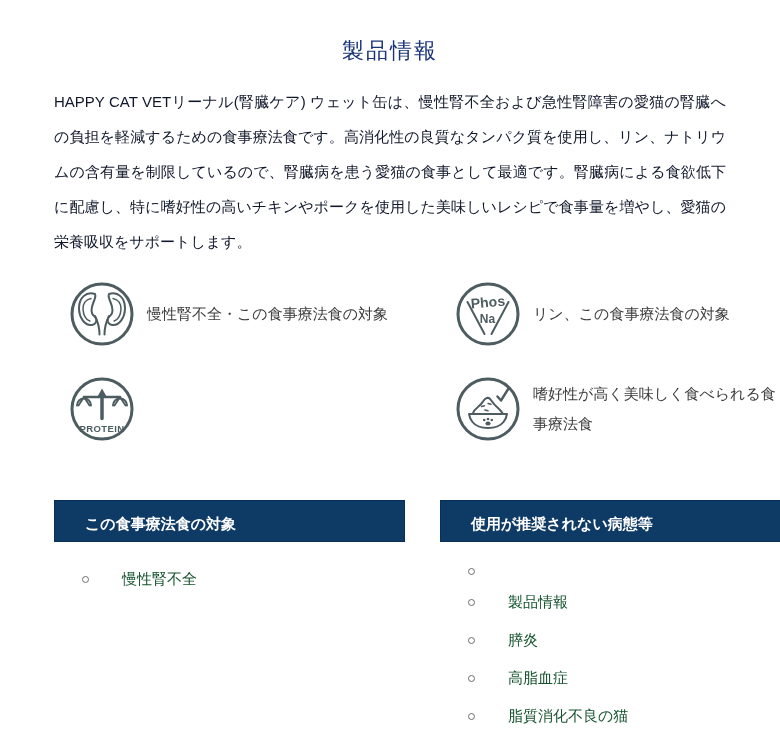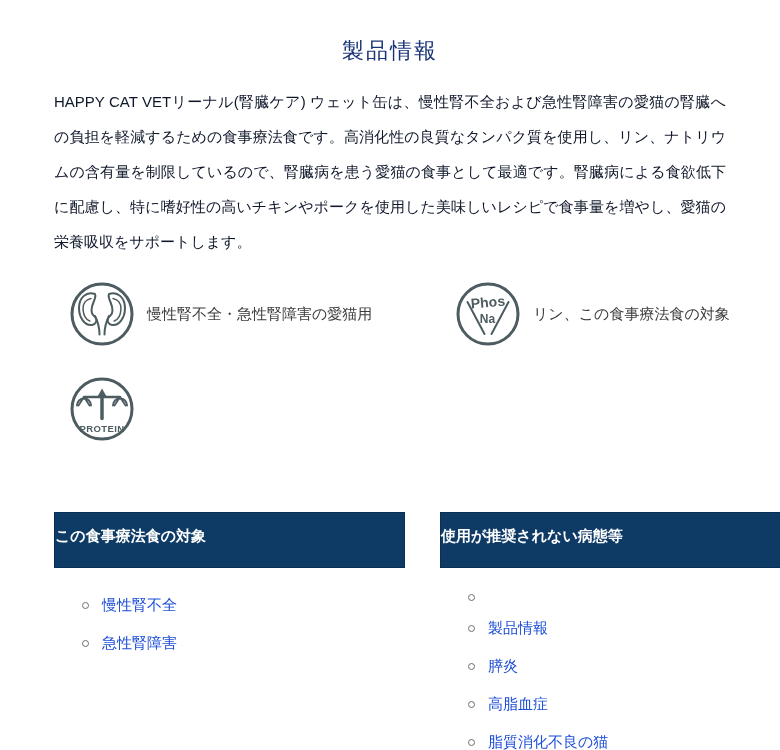--- a/index.html
+++ b/index.html
@@ -62,37 +62,38 @@
     grid-template-columns: 351px 350px;
     column-gap: 35px;
     margin: 0 17px 0 27px;
   }
   .section-header {
     background: #0e3a66;
     border: 1px solid #0a2f55;
     color: #ffffff;
     font-weight: bold;
     font-size: 15px;
-    height: 56px;
+    height: 42px;
     line-height: 46px;
+    padding-left: 30px;
     box-sizing: border-box;
-    margin-top: 12px;
   }
   ul.bullet-list {
     list-style: none;
     margin: 26px 0 0 0;
     padding: 0 0 0 28px;
   }
   ul.bullet-list li {
     display: flex;
     align-items: center;
     font-size: 15px;
     line-height: 22px;
     margin-bottom: 16px;
-    color: #1d4ed8;
+    color: #14532d;
+    gap: 20px;
   }
   .bullet {
     display: inline-block;
     width: 5px;
     height: 5px;
     border: 1.5px solid #6e6e6e;
     border-radius: 50%;
     margin-right: 13px;
     flex-shrink: 0;
   }
@@ -124,21 +125,21 @@
     <div class="feature">
       <svg viewBox="0 0 66 66" aria-hidden="true">
         <circle class="icon-stroke" cx="33" cy="33" r="30" stroke-width="3"></circle>
         <path class="icon-stroke" stroke-width="2" d="M 26 13 C 17 10, 10 17, 10 27 C 10 37, 16 45, 23 44 C 27 43.5, 28.5 39.5, 26.5 36.5 C 25 34, 22.5 34.5, 22.5 29.5 C 22.5 24, 25 21, 26 17 C 26.5 15, 26.5 14, 26 13 Z"></path>
         <path class="icon-stroke" stroke-width="2" d="M 40 13 C 49 10, 56 17, 56 27 C 56 37, 50 45, 43 44 C 39 43.5, 37.5 39.5, 39.5 36.5 C 41 34, 43.5 34.5, 43.5 29.5 C 43.5 24, 41 21, 40 17 C 39.5 15, 39.5 14, 40 13 Z"></path>
         <path class="icon-stroke" stroke-width="1.5" d="M 22 17.5 C 16.5 18.5, 13.8 23, 14 28 C 14.3 33.5, 16.8 38.5, 20.8 40"></path>
         <path class="icon-stroke" stroke-width="1.5" d="M 44 17.5 C 49.5 18.5, 52.2 23, 52 28 C 51.7 33.5, 49.2 38.5, 45.2 40"></path>
         <path class="icon-stroke" stroke-width="2" d="M 26 35 C 29 41, 30.5 46, 30.5 53.5"></path>
         <path class="icon-stroke" stroke-width="2" d="M 40 35 C 37 41, 35.5 46, 35.5 53.5"></path>
       </svg>
-      <span class="feature-label">慢性腎不全・急性腎障害の愛猫用</span>
+      <span class="feature-label">慢性腎不全・この食事療法食の対象</span>
     </div>
 
     <div class="feature">
       <svg viewBox="0 0 66 66" aria-hidden="true">
         <circle class="icon-stroke" cx="33" cy="33" r="30" stroke-width="3"></circle>
         <path class="icon-stroke" stroke-width="2" d="M 12.5 21 L 29.5 53"></path>
         <path class="icon-stroke" stroke-width="2" d="M 53.5 21 L 36.5 53"></path>
         <text class="icon-text" x="33" y="26" font-size="14" transform="rotate(-5 33 22)">Phos</text>
         <text class="icon-text" x="32.5" y="42" font-size="12">Na</text>
       </svg>
@@ -152,36 +153,46 @@
         <path class="icon-stroke" stroke-width="2.5" d="M 15 21 L 51 21"></path>
         <path class="icon-stroke" stroke-width="3.5" d="M 33 21 L 33 42.5"></path>
         <path class="icon-stroke" stroke-width="1.8" d="M 15 21 L 9.5 29.5 M 15 21 L 20.5 29.5"></path>
         <path class="icon-stroke" stroke-width="2" d="M 8 29.5 A 7 7 0 0 1 22 29.5"></path>
         <path class="icon-stroke" stroke-width="1.8" d="M 51 21 L 45.5 29.5 M 51 21 L 56.5 29.5"></path>
         <path class="icon-stroke" stroke-width="2" d="M 44 29.5 A 7 7 0 0 1 58 29.5"></path>
         <text class="icon-text" x="33" y="56" font-size="9.5" letter-spacing="0.4">PROTEIN</text>
       </svg>
     </div>
 
+    <div class="feature">
+      <svg viewBox="0 0 66 66" aria-hidden="true">
+        <circle class="icon-stroke" cx="33" cy="33" r="30" stroke-width="3"></circle>
+        <path class="icon-stroke" stroke-width="2" d="M 14 38 C 14.5 41, 15.5 43.5, 17.5 46 C 20.5 49.8, 26 52, 33 52 C 40 52, 45.5 49.8, 48.5 46 C 50.5 43.5, 51.5 41, 52 38 Z"></path>
+        <path class="icon-stroke" stroke-width="2" d="M 17.5 38 C 20.5 30.5, 24.5 31.5, 28 25.5 C 30 22, 33.5 20.5, 35.5 23.5 C 37.5 26.5, 41 30.5, 44.5 33.5 C 46.5 35.3, 48 38, 48 38"></path>
+        <path class="icon-stroke" stroke-width="1.4" d="M 26.5 30.5 L 29.5 29.8 M 33 27.5 L 36 28.3 M 29.8 34 L 33 34.8"></path>
+        <path class="icon-stroke" stroke-width="2.4" d="M 42.5 20.5 L 46 24.5 L 53.5 12.5"></path>
+        <circle cx="29.2" cy="44" r="1.3" fill="#4d5c60"></circle>
+        <circle cx="33" cy="43" r="1.3" fill="#4d5c60"></circle>
+        <circle cx="36.8" cy="44" r="1.3" fill="#4d5c60"></circle>
+        <ellipse cx="33" cy="47.4" rx="2.6" ry="2" fill="#4d5c60"></ellipse>
+      </svg>
+      <span class="feature-label">嗜好性が高く美味しく食べられる食事療法食</span>
+    </div>
 
   </div>
 
   <div class="columns">
 
     <div class="column">
       <div class="section-header">この食事療法食の対象</div>
       <ul class="bullet-list">
         <li>
           <span class="bullet"></span>
           <span>慢性腎不全</span>
         </li>
-        <li>
-          <span class="bullet"></span>
-          <span>急性腎障害</span>
-        </li>
       </ul>
     </div>
 
     <div class="column">
       <div class="section-header">使用が推奨されない病態等</div>
       <ul class="bullet-list">
         <li>
           <span class="bullet"></span>
         </li>
         <li>

